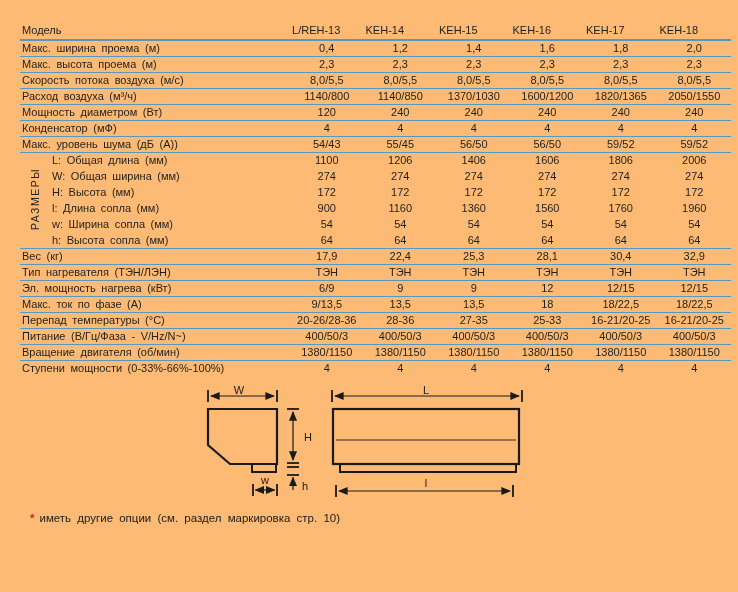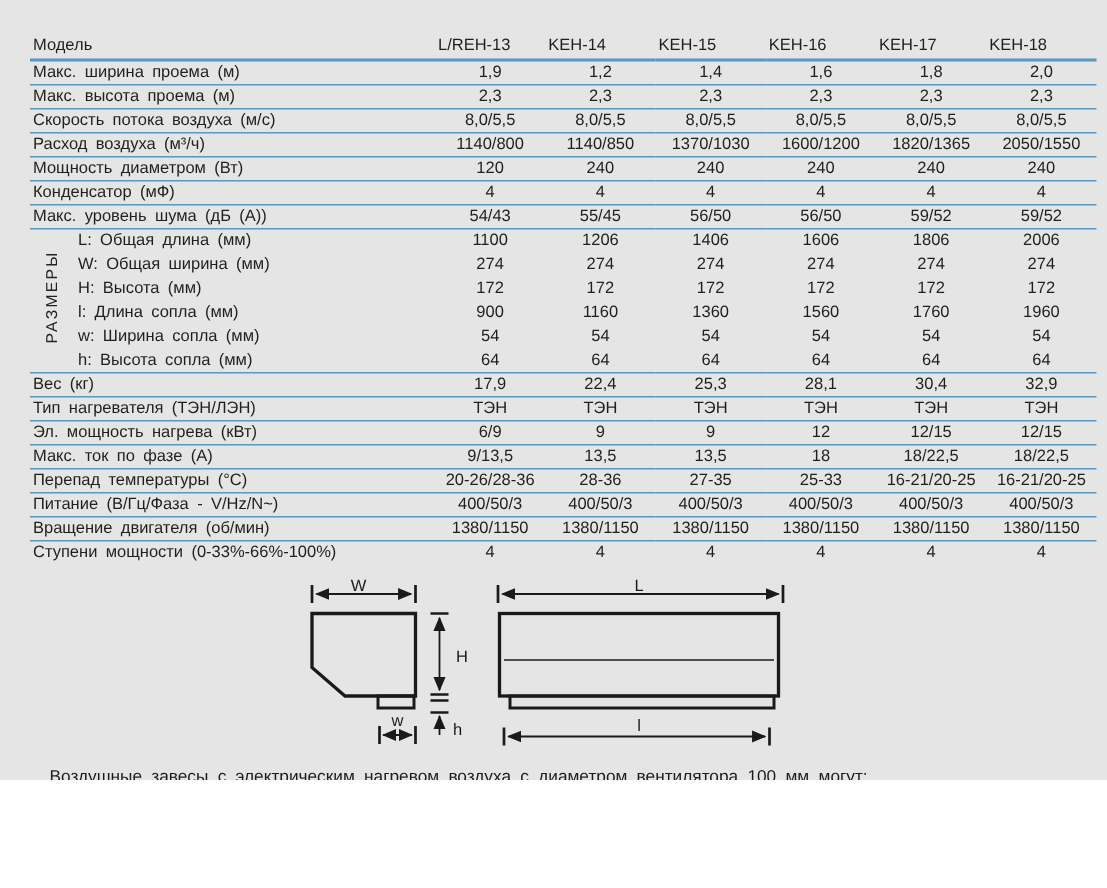--- a/index.html
+++ b/index.html
@@ -3,21 +3,21 @@
 <meta charset="utf-8">
 <style>
   :root{
     --rule:#5598c0;
     --ink:#1f1f1f;
     --red:#cc2222;
   }
   *{margin:0;padding:0;box-sizing:border-box;}
   html,body{background:#ffffff;}
   body{font-family:"Liberation Sans", sans-serif;color:var(--ink);}
-  .page{position:relative;width:738px;height:520px;background:#e5e5e5;overflow:hidden;}
+  .page{position:relative;width:738px;height:592px;background:#fdba74;overflow:hidden;}
 
   
   table.spec{
     position:absolute;left:20px;top:21px;width:711px;
     border-collapse:collapse;table-layout:fixed;
   }
   table.spec th, table.spec td{
     font-size:11px;line-height:13px;height:16px;
     padding:1px 2px;vertical-align:middle;
     border-bottom:1.5px solid var(--rule);
@@ -73,21 +73,21 @@
         <th class="model">KEH-14</th>
         <th class="model">KEH-15</th>
         <th class="model">KEH-16</th>
         <th class="model">KEH-17</th>
         <th class="model">KEH-18</th>
       </tr>
     </thead>
     <tbody>
         <tr>
           <td class="lbl" colspan="2">Макс. ширина проема (м)</td>
-          <td class="val">1,9</td>
+          <td class="val">0,4</td>
           <td class="val">1,2</td>
           <td class="val">1,4</td>
           <td class="val">1,6</td>
           <td class="val">1,8</td>
           <td class="val">2,0</td>
         </tr>
         <tr>
           <td class="lbl" colspan="2">Макс. высота проема (м)</td>
           <td class="val">2,3</td>
           <td class="val">2,3</td>
@@ -318,17 +318,16 @@
       <rect x="145" y="78" width="176" height="8" stroke-width="2"></rect>
 
       <line x1="141" y1="99" x2="141" y2="111" stroke-width="1.8"></line>
       <line x1="318" y1="99" x2="318" y2="111" stroke-width="1.8"></line>
       <line x1="144" y1="105" x2="315" y2="105" stroke-width="1.2" marker-start="url(#ah)" marker-end="url(#ah)"></line>
       <text x="231" y="101" text-anchor="middle" stroke="none" fill="#1a1a1a">l</text>
     </g>
   </svg>
 
   <div class="notes">
-    <p class="intro">Воздушные завесы с электрическим нагревом воздуха с диаметром вентилятора 100 мм могут:</p>
     <div class="note-item"><span class="ast">*</span><span>иметь другие опции (см. раздел маркировка стр. 10)</span></div>
   </div>
 
 </div>
 
 </body></html>

